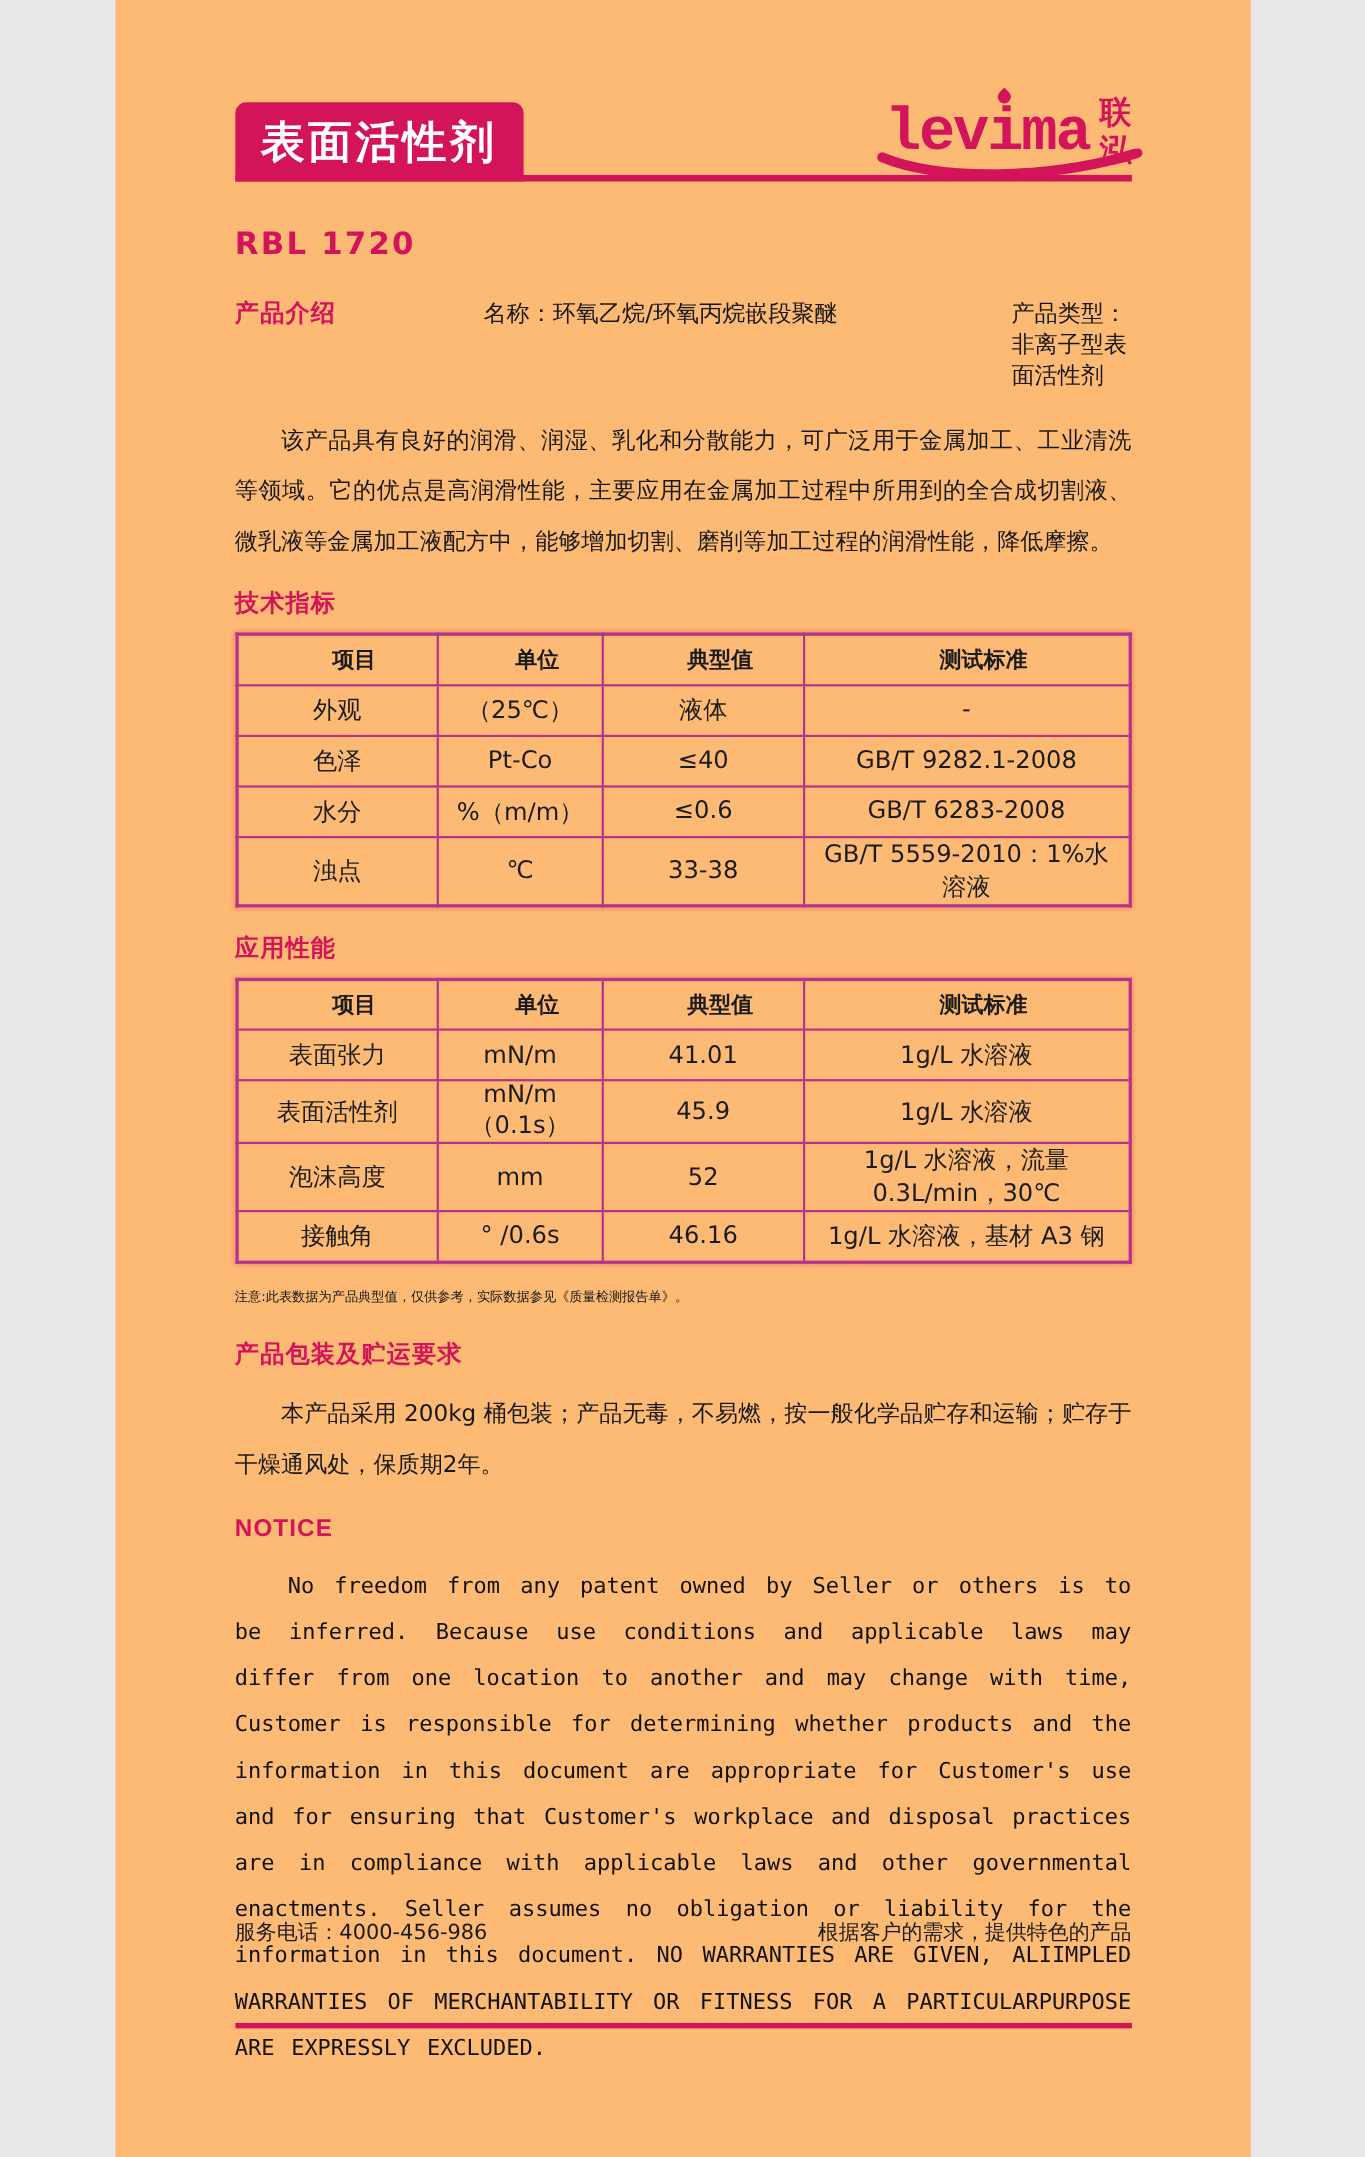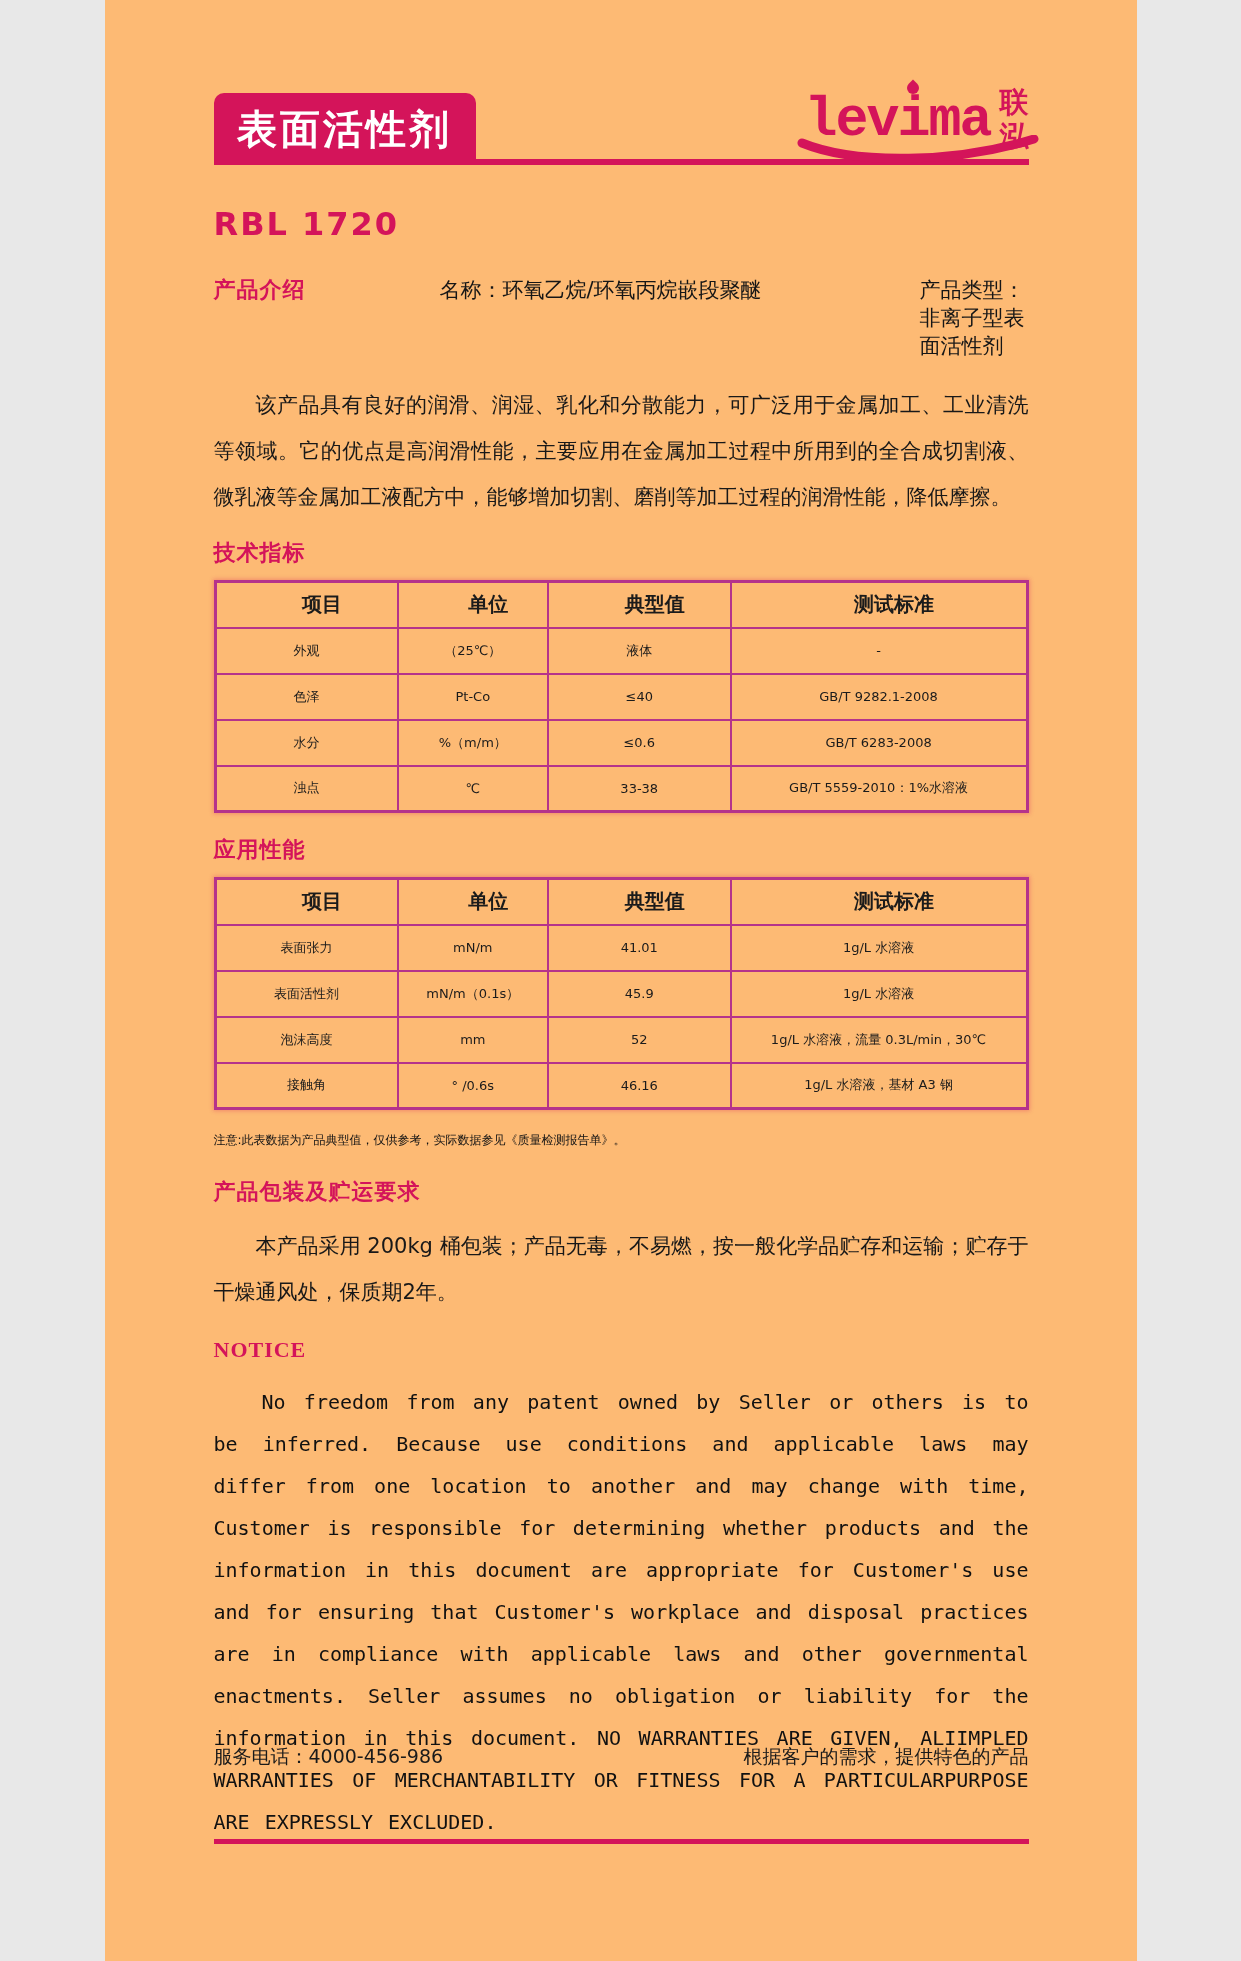--- a/index.html
+++ b/index.html
@@ -31,21 +31,21 @@
     position:absolute;top:-14px;left:103px;width:12px;height:12px;background:var(--brand);
     border-radius:0 50% 50% 50%;transform:rotate(45deg);
   }
   .logo-swoosh{position:absolute;left:-8px;bottom:-14px;}
   .logo-cjk{
     display:flex;flex-direction:column;font-size:29px;font-weight:bold;color:var(--brand);
     line-height:1.18;margin-left:9px;letter-spacing:0;
   }
   
   .content{margin-left:109px;margin-right:108px;}
-  .product-code{margin-top:40px;color:var(--brand);font-weight:bold;font-size:32px;letter-spacing:2px;}
+  .product-code{margin-top:40px;color:var(--brand);font-weight:bold;font-size:28px;letter-spacing:2px;}
   .sec-heading{color:var(--brand);font-weight:bold;font-size:22px;letter-spacing:1px;}
   .intro-row{display:flex;align-items:baseline;margin-top:32px;font-size:21px;}
   .intro-row .sec-heading{width:226px;flex:0 0 226px;}
   .intro-name{width:480px;flex:0 0 480px;color:#161616;}
   .intro-type{flex:1;color:#161616;}
   .para{
     margin-top:22px;font-size:21px;line-height:46px;color:#181818;
     text-align:justify;text-indent:2em;
   }
   .h-tech{margin-top:18px;}
@@ -53,25 +53,25 @@
   .spec-table{
     width:100%;border-collapse:collapse;margin-top:12px;
     border:3px solid var(--table-border);
     box-shadow:0 0 4px 1px rgba(212,20,90,.28);
   }
   .spec-table th,.spec-table td{
     border:2.5px solid var(--table-border);height:46px;text-align:center;
     vertical-align:middle;padding:0 8px;color:#1b1b1b;
   }
   .spec-table th{font-size:20px;font-weight:bold;padding-left:39px;}
-  .spec-table td{font-size:13px;}
+  .spec-table td{font-size:22px;}
   .note-line{margin-top:22px;font-size:12px;color:#141414;}
   .h-pack{margin-top:28px;}
   .pack-para{margin-top:16px;}
-  .h-notice{margin-top:22px;font-family:Liberation Serif, serif;letter-spacing:1px;}
+  .h-notice{margin-top:22px;font-family:Liberation Sans, sans-serif;letter-spacing:1px;}
   .notice-para{
     margin-top:18px;font-family:"DejaVu Sans Mono","Liberation Mono",monospace;
     font-size:20px;line-height:42px;color:#111;text-align:justify;text-indent:2.4em;
     word-spacing:3px;
   }
   
   .footer-line{position:absolute;left:109px;right:108px;top:1839px;height:5px;background:var(--brand);}
   .footer-row{
     position:absolute;left:109px;right:108px;top:1744px;display:flex;
     justify-content:space-between;font-size:19px;color:#1a1a1a;

